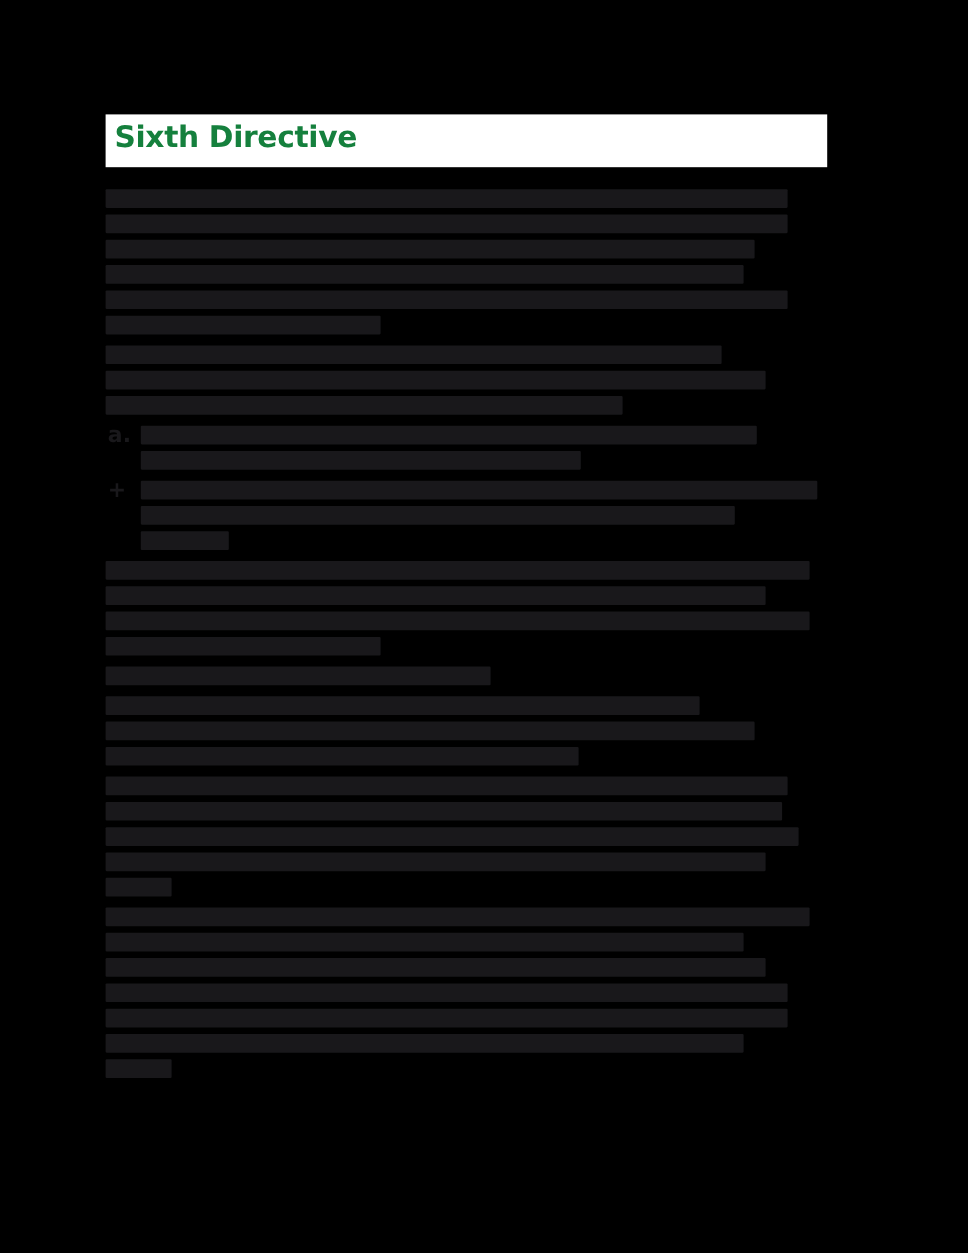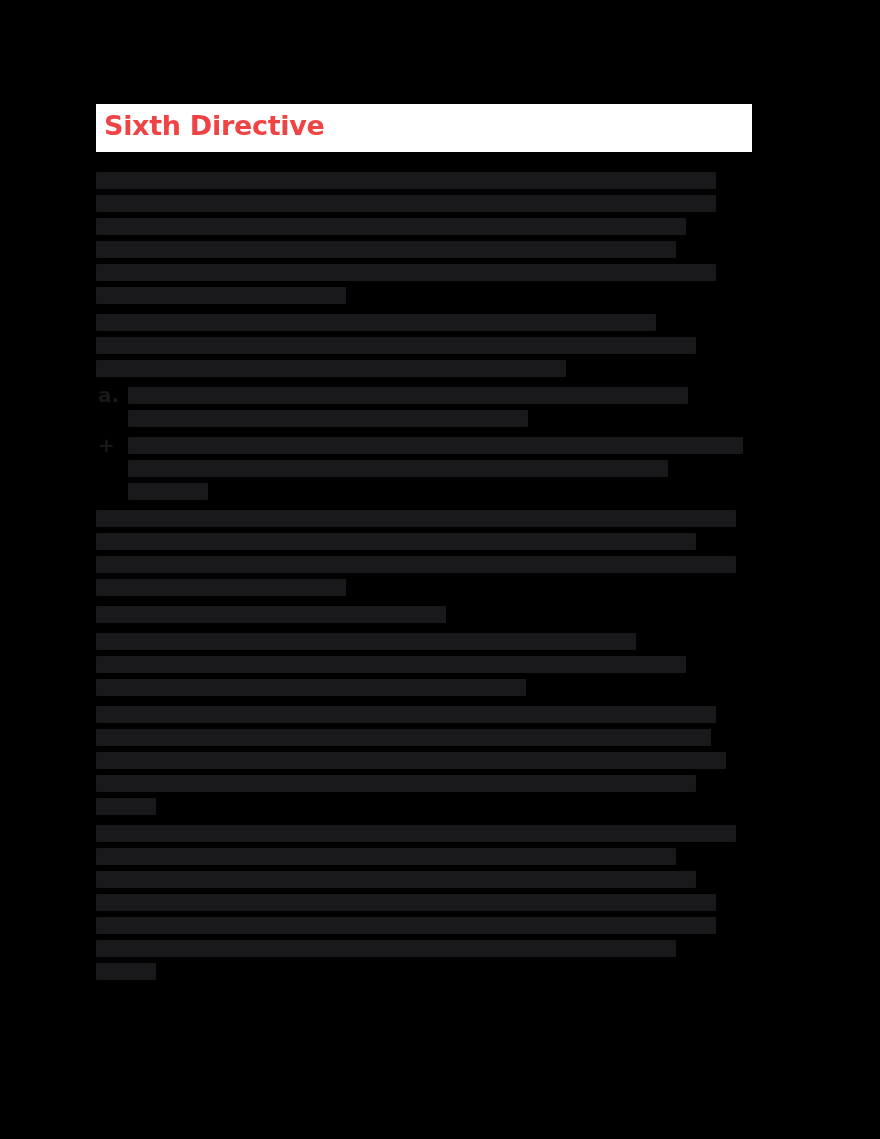--- a/index.html
+++ b/index.html
@@ -10,21 +10,21 @@
   .content { position:absolute; left:96px; top:172px; width:656px; }
   .line { height:17px; margin-bottom:6px; background:#19181b; border-radius:1px; }
   .para { margin-bottom:10px; }
   .li { position:relative; padding-left:32px; margin-bottom:10px; }
   .marker { position:absolute; left:2px; top:0; width:22px; height:17px; color:#19181b; font-weight:bold; font-size:20px; line-height:17px; }
 </style>
 </head>
 <body>
 
 <div class="title-box">
-  <div class="title" style="color:#ef4444">Sixth Directive</div>
+  <div class="title" style="color:#15803d">Sixth Directive</div>
 </div>
 
 <div class="content" id="content">
     <div class="para">
       <div class="line" style="width: 620px;"></div>
       <div class="line" style="width: 620px;"></div>
       <div class="line" style="width: 590px;"></div>
       <div class="line" style="width: 580px;"></div>
       <div class="line" style="width: 620px;"></div>
       <div class="line" style="width: 250px;"></div>

